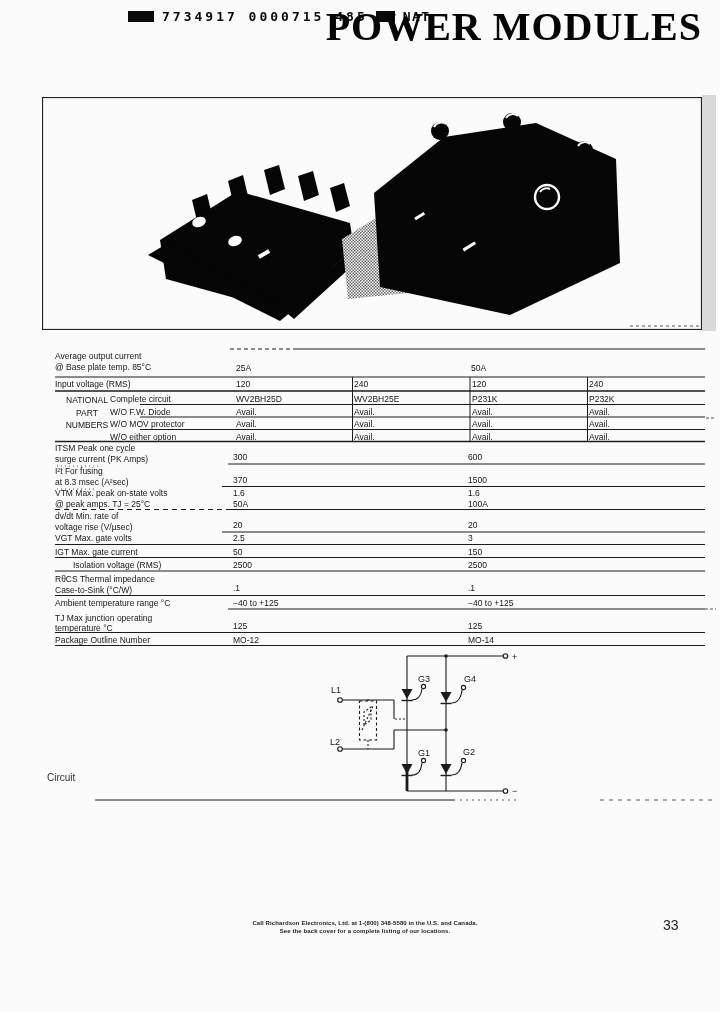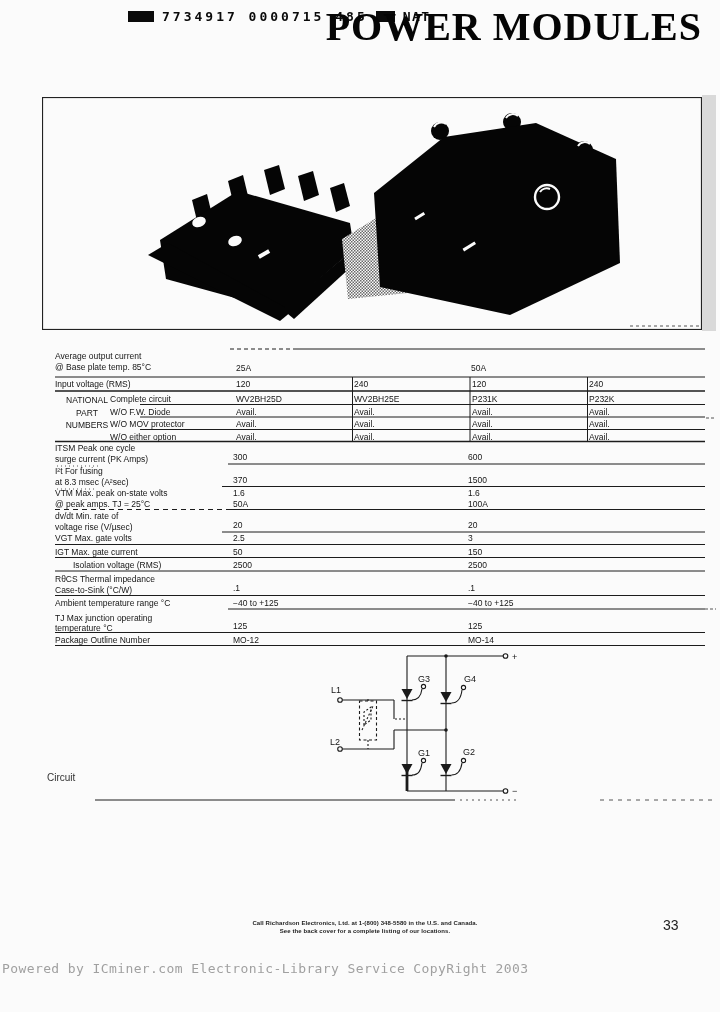--- a/index.html
+++ b/index.html
@@ -277,15 +277,14 @@
       <text x="418" y="756">G1</text>
       <text x="463" y="755">G2</text>
       <text x="512" y="660">+</text>
       <text x="512" y="794">−</text>
     </g>
   </svg>
 
   <div class="contact" style="top:920px;">Call Richardson Electronics, Ltd. at 1-(800) 348-5580 in the U.S. and Canada.</div>
   <div class="contact" style="top:927.5px;">See the back cover for a complete listing of our locations.</div>
   <div class="pageno">33</div>
-  <div class="watermark">Powered by ICminer.com Electronic-Library Service CopyRight 2003</div>
 
 </div>
 
 </body></html>

